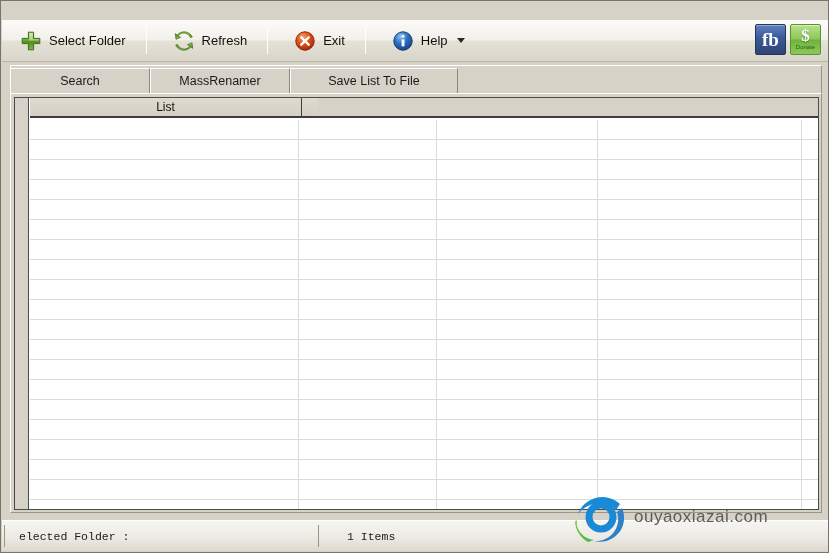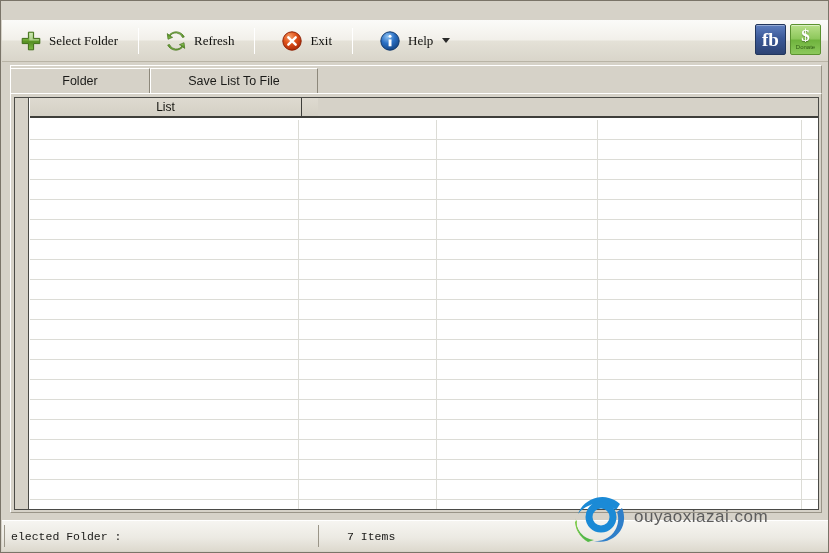--- a/index.html
+++ b/index.html
@@ -96,21 +96,21 @@
   .tb-btn {
     display: flex; align-items: center;
     height: 34px; padding: 0 12px;
     margin-left: 6px;
     cursor: default;
     white-space: nowrap;
   }
   .tb-label {
     font-size: 13px; color: #10100e;
     margin-left: 7px;
-    font-family: Liberation Serif, serif;
+    font-family: Liberation Sans, sans-serif;
   }
   .tb-sep {
     width: 1px; height: 26px;
     background: #c3bfb2;
     border-right: 1px solid #ffffff;
     margin: 0 8px;
   }
   .tb-caret {
     margin-left: 9px;
     width: 0; height: 0;
@@ -256,21 +256,21 @@
     position: absolute;
     left: 1px; bottom: 1px;
     width: 827px; height: 31px;
     background: linear-gradient(to bottom, #f6f5f1 0%, #eceae3 55%, #ddd9ce 100%);
     border-top: 1px solid #ffffff;
     display: flex; align-items: center;
   }
   .sb-panel {
     height: 22px;
     display: flex; align-items: center;
-    padding-left: 6px;
+    padding-left: 14px;
     font-family: "Liberation Mono", "DejaVu Sans Mono", monospace;
     font-size: 11.5px;
     color: #1a1a18;
     border-left: 1px solid #9a9588;
     white-space: nowrap;
   }
   .sb-left { width: 314px; margin-left: 2px; }
   .sb-right { width: 200px; padding-left: 28px; }
 
   
@@ -387,21 +387,24 @@
       <div class="donate-btn">
         <span class="donate-sym">$</span>
         <span class="donate-word">Donate</span>
       </div>
     </div>
   </div>
 
   <div class="tabs-bg"></div>
   <div class="tabstrip">
     <div class="tab" style="width:140px;">
-      <span>Folder</span>
+      <span>Search</span>
+    </div>
+    <div class="tab" style="width:140px;">
+      <span>MassRenamer</span>
     </div>
     <div class="tab" style="width:168px;">
       <span>Save List To File</span>
     </div>
   </div>
 
   <div class="table-wrap">
     <div class="grid-outer">
       <div class="grid-gutter"></div>
 
@@ -552,21 +555,21 @@
               <div class="cell" style="width: 207px;"></div>
               <div class="cell" style="width: 16px; border-right: none;"></div>
             </div>
           </div>
       </div>
     </div>
   </div>
 
   <div class="statusbar">
     <div class="sb-panel sb-left">elected Folder :</div>
-    <div class="sb-panel sb-right">7 Items</div>
+    <div class="sb-panel sb-right">1 Items</div>
   </div>
 
   <div class="watermark">
     <svg width="62" height="58" viewBox="0 0 62 58" style="flex:0 0 auto;">
       <path d="M52 16A26 26 0 0 0 10 26a26 26 0 0 1 38-4z" fill="#1b8ad6"></path>
       <path d="M54 20a24 24 0 0 1-28 33 22 22 0 0 0 23-29z" fill="#2f7fc9"></path>
       <path d="M20 54A24 24 0 0 1 8 30a20 20 0 0 0 18 22z" fill="#52b848"></path>
       <path d="M7 34a24 24 0 0 0 16 21A21 21 0 0 1 9 32z" fill="#7ac943"></path>
       <circle cx="33" cy="29" r="12" fill="none" stroke="#1b8ad6" stroke-width="7"></circle>
     </svg>

